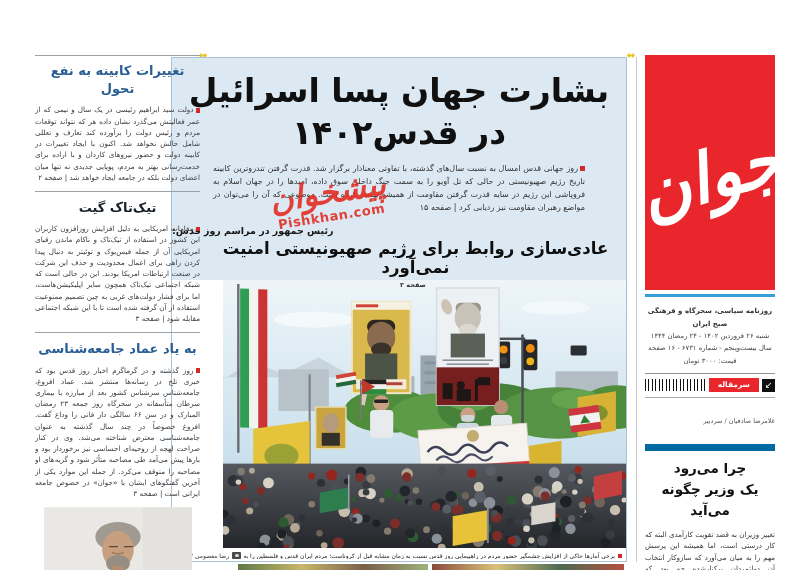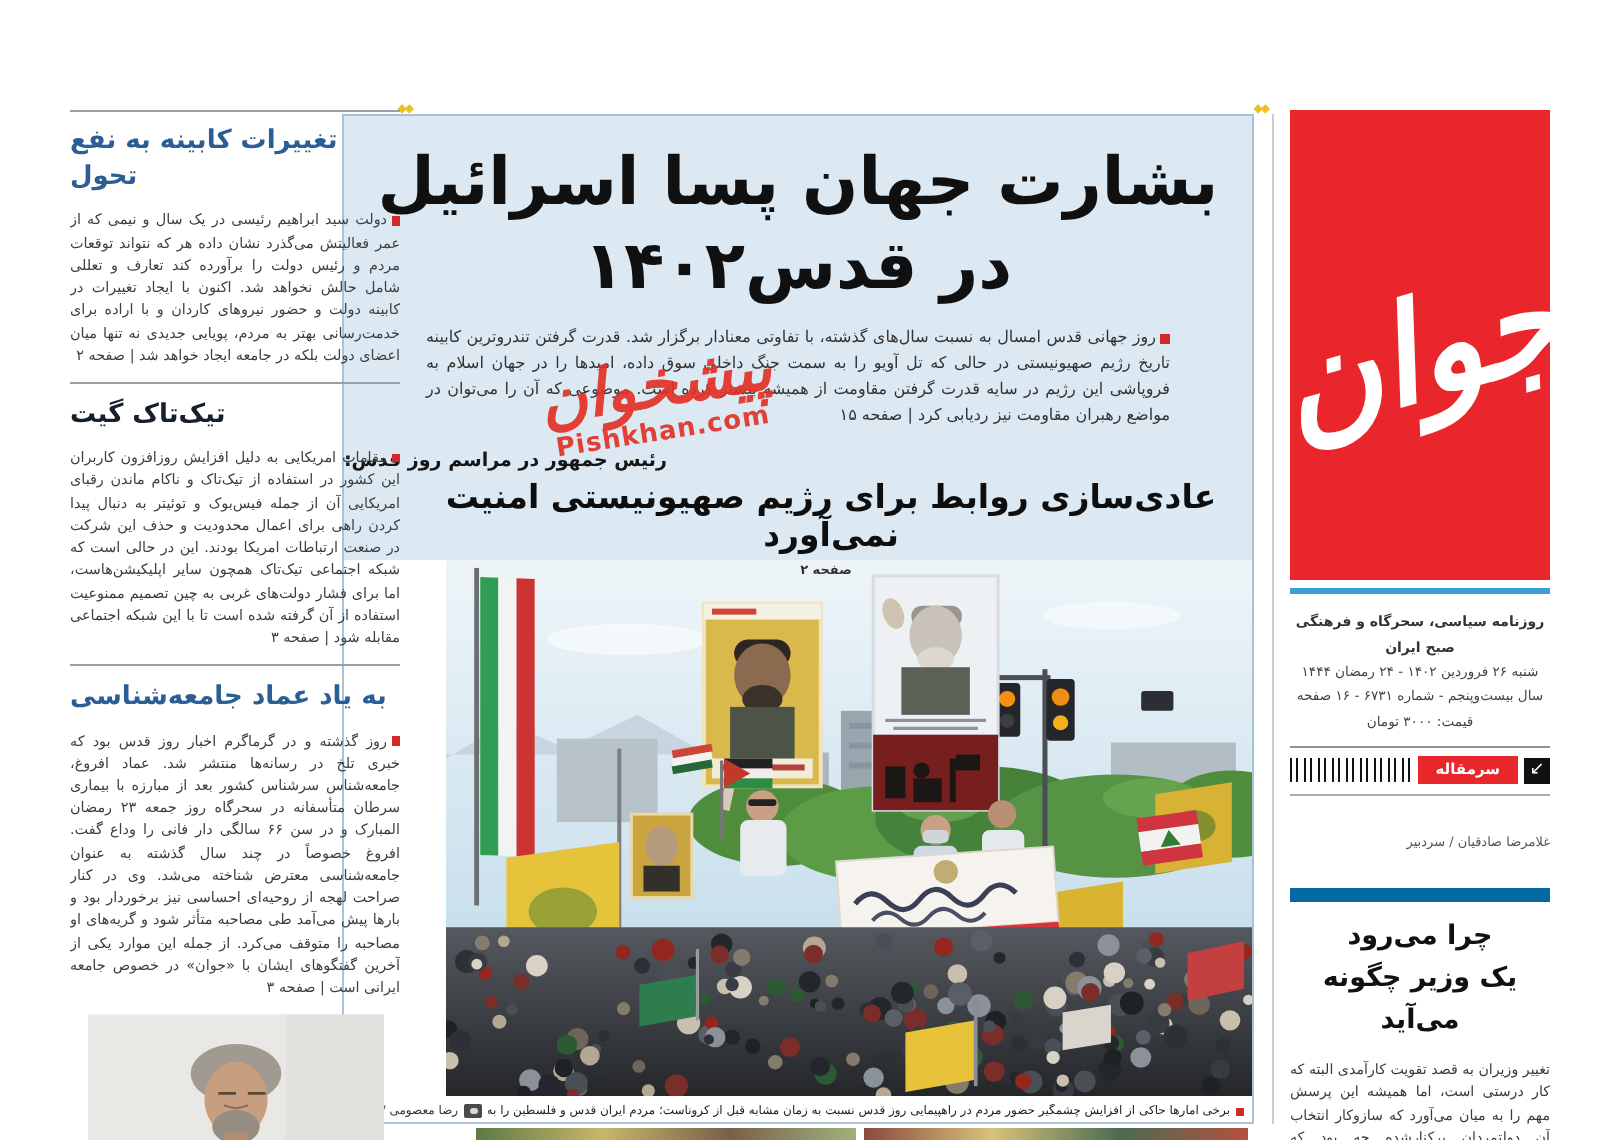--- a/index.html
+++ b/index.html
@@ -58,21 +58,21 @@
   .cap-bullet { width:4px; height:4px; background:#d22a28; flex:0 0 auto; }
   .cap-text { font-size:6px; color:#222; white-space:nowrap; overflow:hidden; flex:1 1 auto; }
   .cam { width:9px; height:7px; background:#4a4a4a; border-radius:1px; position:relative; flex:0 0 auto; }
   .cam::after { content:""; position:absolute; left:3px; top:1.5px; width:3.5px; height:3.5px;
     border-radius:50%; background:#d8d8d8; }
   .credit { font-size:6px; color:#333; white-space:nowrap; flex:0 0 auto; }
 
   
   .left-col { position:absolute; right:600px; top:55px; width:165px; height:515px; overflow:hidden; }
   .topline { border-top:1px solid #9aa0a4; margin-bottom:6px; }
-  .brief-title { text-align:left; font-size:13px; font-weight:bold; line-height:1.4; margin:3px 0 6px; }
+  .brief-title { text-align:center; font-size:13px; font-weight:bold; line-height:1.4; margin:3px 0 6px; }
   .brief-title.blue { color:#2a5e94; }
   .brief-title.dark { color:#17202a; }
   .brief-body { font-size:7.2px; color:#3e3e3e; line-height:1.56; text-align:justify; }
   .brief-body .bullet { width:4.5px; height:4.5px; margin-left:2px; }
   .divider { border:none; border-top:1px solid #9aa0a4; margin:8px 0 7px; }
   .man-photo { margin:8px auto 0; width:148px; height:178px; }
 
   .strip { position:absolute; top:564px; height:6px; }
 </style>
 </head>

